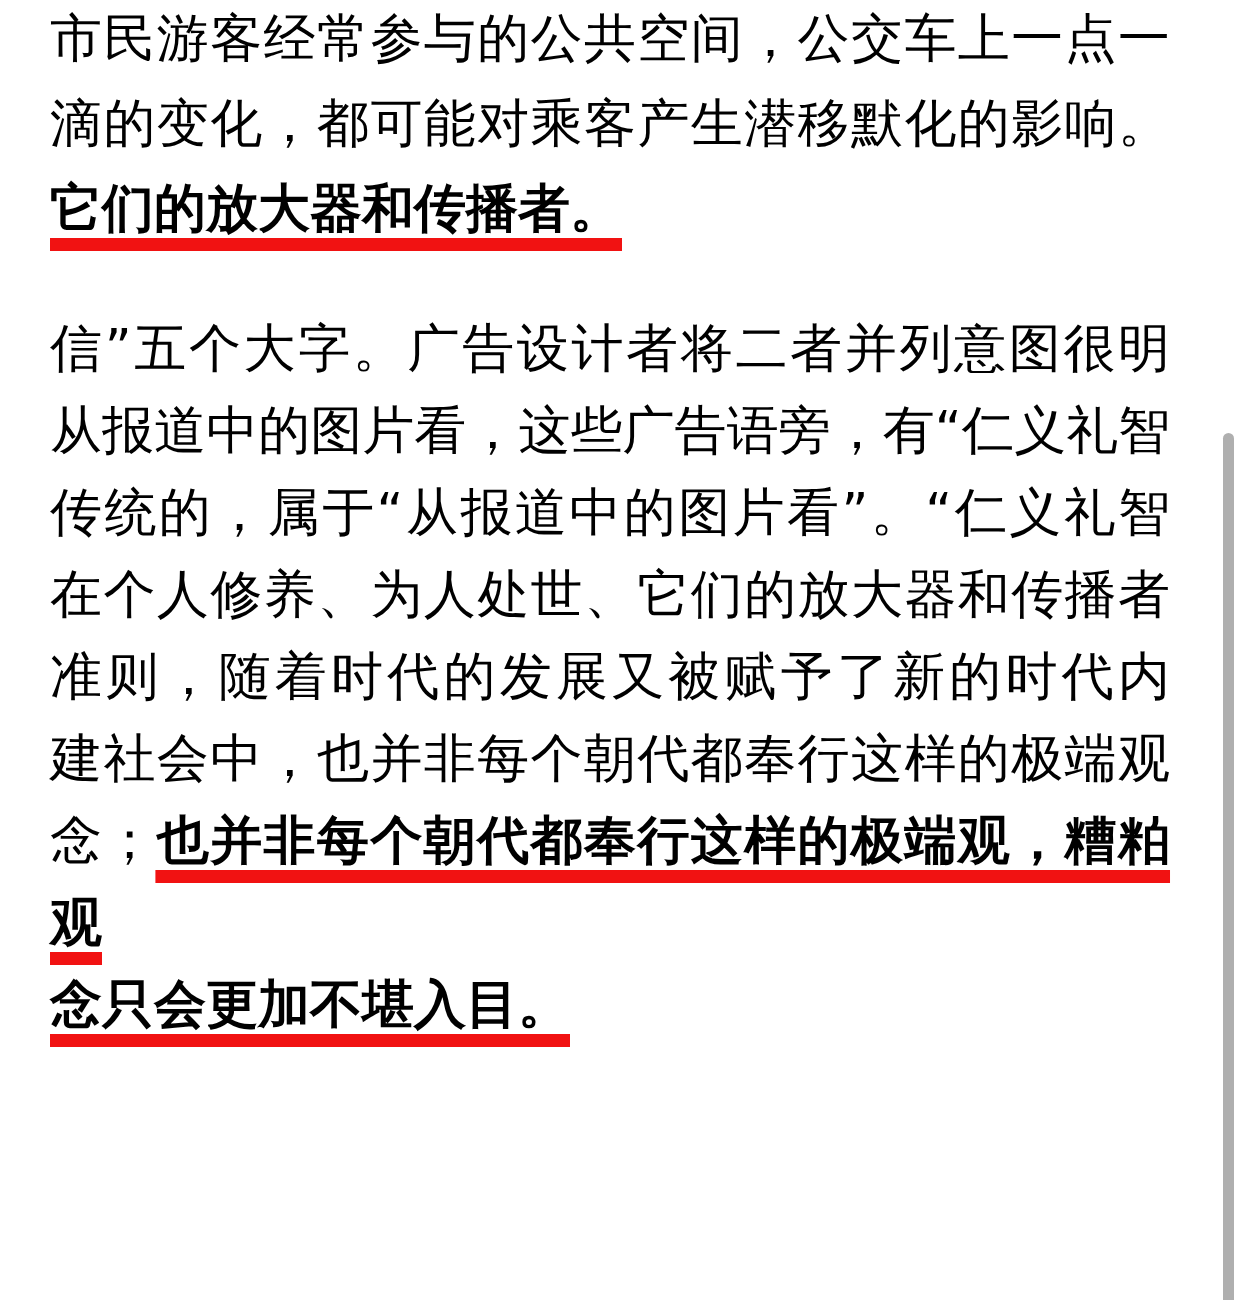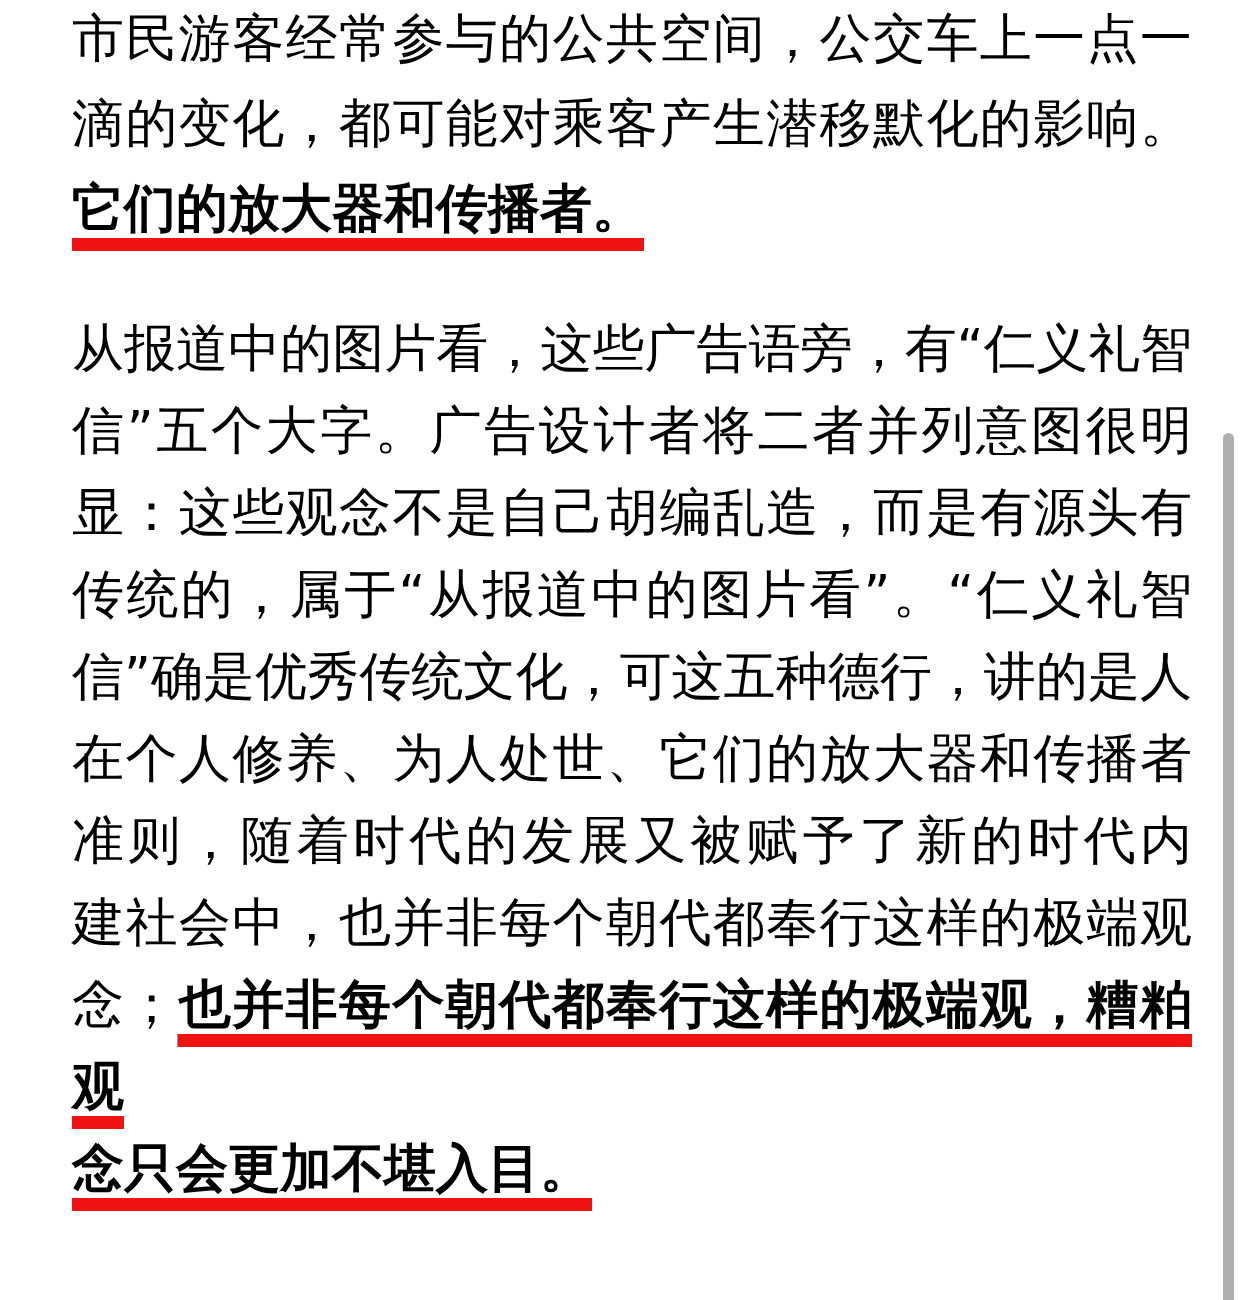--- a/index.html
+++ b/index.html
@@ -10,21 +10,21 @@
   .screen {
     position: relative;
     width: 1241px;
     height: 1300px;
     background: var(--bg, #ffffff);
     overflow: hidden;
     font-family: "DejaVu Sans", sans-serif;
   }
   .article {
     position: absolute;
-    left: 72px;
+    left: 50px;
     top: 0;
     width: 1120px;
     color: var(--fg, #000000);
   }
   .paragraph { margin: 0; }
   .p1 { margin-top: -4px; }
   .p1 .line { line-height: 85px; }
   .p2 { margin-top: 56px; }
   .p2 .line { line-height: 82px; }
   .line {
@@ -62,25 +62,23 @@
 <body>
 
 <div class="screen">
   <main class="article">
       <div class="paragraph p1">
         <div class="line"><span class="seg-normal">市民游客经常参与的公共空间，公交车上一点一</span></div>
         <div class="line"><span class="seg-normal">滴的变化，都可能对乘客产生潜移默化的影响。</span></div>
         <div class="line short"><span class="seg-highlight">它们的放大器和传播者。</span></div>
       </div>
       <div class="paragraph p2">
+        <div class="line"><span class="seg-normal">信”五个大字。广告设计者将二者并列意图很明</span></div>
         <div class="line"><span class="seg-normal">从报道中的图片看，这些广告语旁，有“仁义礼智</span></div>
-        <div class="line"><span class="seg-normal">信”五个大字。广告设计者将二者并列意图很明</span></div>
-        <div class="line"><span class="seg-normal">显：这些观念不是自己胡编乱造，而是有源头有</span></div>
         <div class="line"><span class="seg-normal">传统的，属于“从报道中的图片看”。“仁义礼智</span></div>
-        <div class="line"><span class="seg-normal">信”确是优秀传统文化，可这五种德行，讲的是人</span></div>
         <div class="line"><span class="seg-normal">在个人修养、为人处世、它们的放大器和传播者</span></div>
         <div class="line"><span class="seg-normal">准则，随着时代的发展又被赋予了新的时代内</span></div>
         <div class="line"><span class="seg-normal">建社会中，也并非每个朝代都奉行这样的极端观</span></div>
         <div class="line"><span class="seg-normal">念；</span><span class="seg-highlight">也并非每个朝代都奉行这样的极端观，糟粕观</span></div>
         <div class="line short"><span class="seg-highlight">念只会更加不堪入目。</span></div>
       </div>
     </main>
   <div class="scrollbar-thumb"></div>
 </div>
 

